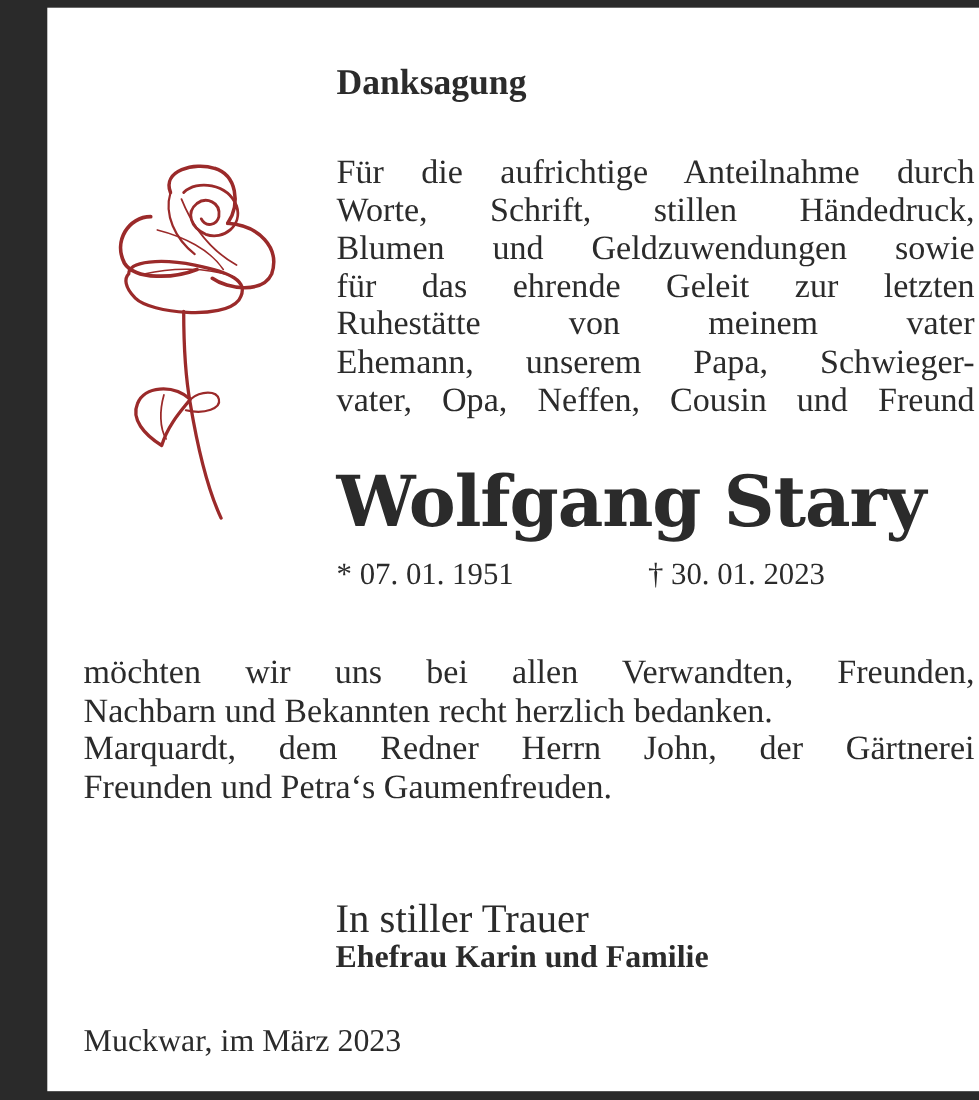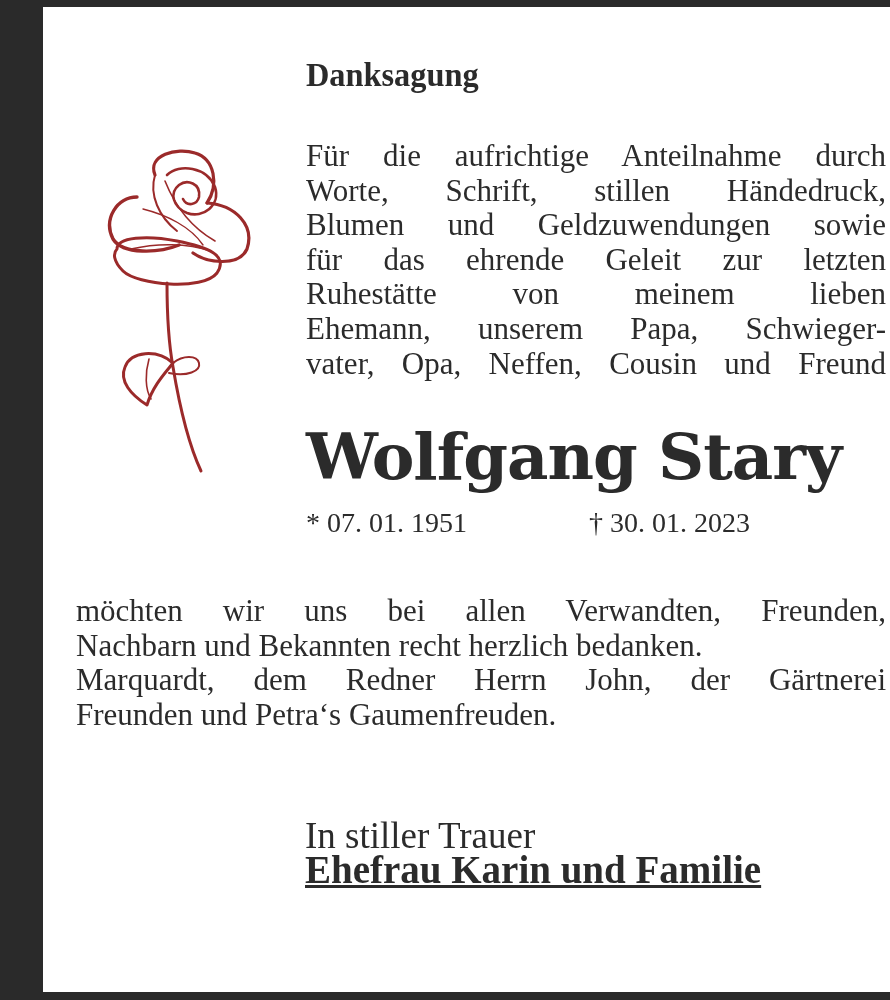--- a/index.html
+++ b/index.html
@@ -11,21 +11,21 @@
     .intro { left:263px; top:132px; width:580px; font-family:"Liberation Serif", serif; font-size:31px; line-height:34.6px; }
     .intro .line { display:block; text-align:justify; text-align-last:justify; white-space:nowrap; height:34.6px; }
     .name { left:263px; top:410px; font-family:"DejaVu Serif", serif; font-weight:bold; font-size:64px; letter-spacing:-1px; line-height:80px; white-space:nowrap; }
     .dates { left:263px; top:500px; width:500px; font-family:"Liberation Serif", serif; font-size:28px; white-space:nowrap; }
     .dates .birth { position:absolute; left:0; top:0; }
     .dates .death { position:absolute; left:283px; top:0; }
     .body { left:33px; top:587px; width:810px; font-family:"Liberation Serif", serif; font-size:31px; line-height:34.6px; }
     .body .line { display:block; text-align:justify; text-align-last:justify; white-space:nowrap; height:34.6px; }
     .body .line.left { text-align-last:left; }
     .mourning { left:262px; top:812px; font-family:"Liberation Serif", serif; font-size:37px; line-height:34px; }
-    .family { left:262px; top:846px; font-family:"Liberation Serif", serif; font-weight:bold; font-size:39px; line-height:34px;text-decoration:underline; }
+    .family { left:262px; top:846px; font-family:"Liberation Serif", serif; font-weight:bold; font-size:29px; line-height:34px; }
     .place { left:33px; top:922px; font-family:"Liberation Serif", serif; font-size:29px; line-height:34px; }
   </style>
 </head>
 <body>
 
 <div class="page">
 
   <div class="abs heading">Danksagung</div>
 
   <svg class="abs rose" viewBox="0 0 146 334" fill="none" stroke="#9b2a2a" stroke-linecap="round" stroke-linejoin="round">
@@ -46,35 +46,36 @@
     <path d="M66 218 C50 204 24 206 18 222 C12 236 24 250 40 260 C46 240 60 226 66 218 Z" stroke-width="3"></path>
     <path d="M66 218 C76 210 90 210 92 218 C94 226 80 232 62 228" stroke-width="2"></path>
     <path d="M42 214 C38 228 38 244 44 254" stroke-width="1.6"></path>
   </svg>
 
   <div class="abs intro">
     <span class="line">Für die aufrichtige Anteilnahme durch</span>
     <span class="line">Worte, Schrift, stillen Händedruck,</span>
     <span class="line">Blumen und Geldzuwendungen sowie</span>
     <span class="line">für das ehrende Geleit zur letzten</span>
-    <span class="line">Ruhestätte von meinem lieben</span>
+    <span class="line">Ruhestätte von meinem vater</span>
     <span class="line">Ehemann, unserem Papa, Schwieger-</span>
     <span class="line">vater, Opa, Neffen, Cousin und Freund</span>
   </div>
 
   <div class="abs name">Wolfgang Stary</div>
 
   <div class="abs dates">
     <span class="birth">* 07. 01. 1951</span>
     <span class="death">† 30. 01. 2023</span>
   </div>
 
   <div class="abs body">
     <span class="line">möchten wir uns bei allen Verwandten, Freunden,</span>
     <span class="line left">Nachbarn und Bekannten recht herzlich bedanken.</span>
     <span class="line">Marquardt, dem Redner Herrn John, der Gärtnerei</span>
     <span class="line left">Freunden und Petra‘s Gaumenfreuden.</span>
   </div>
 
   <div class="abs mourning">In stiller Trauer</div>
   <div class="abs family">Ehefrau Karin und Familie</div>
+  <div class="abs place">Muckwar, im März 2023</div>
 
 </div>
 
 </body></html>

